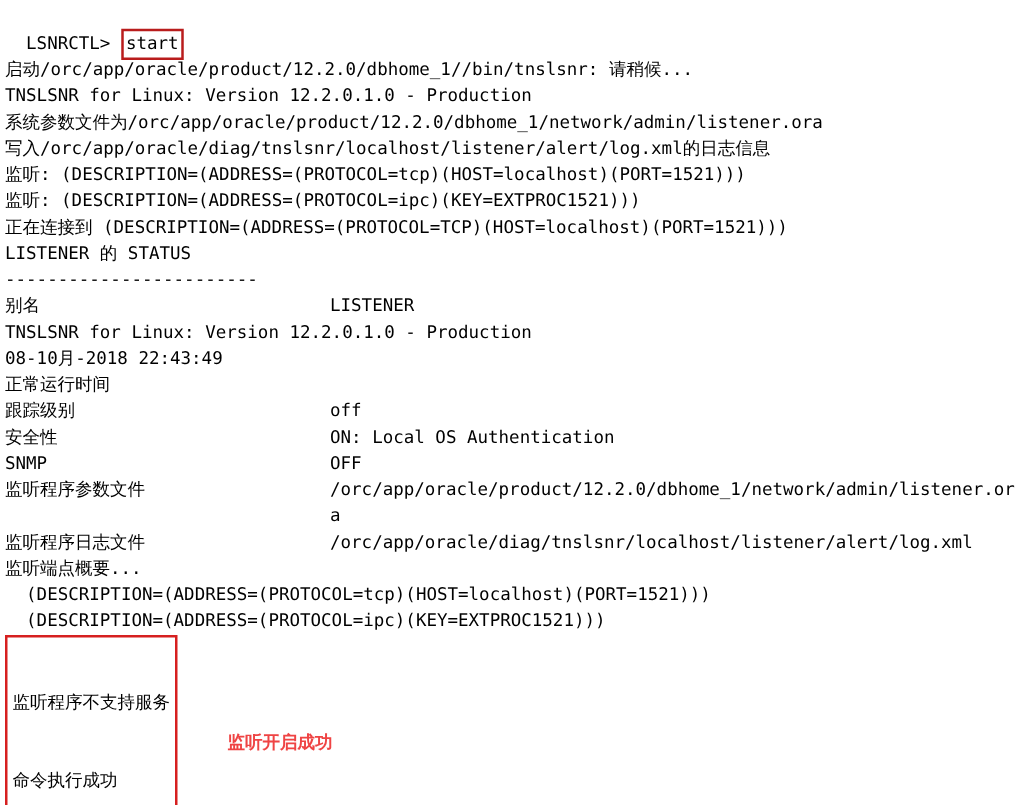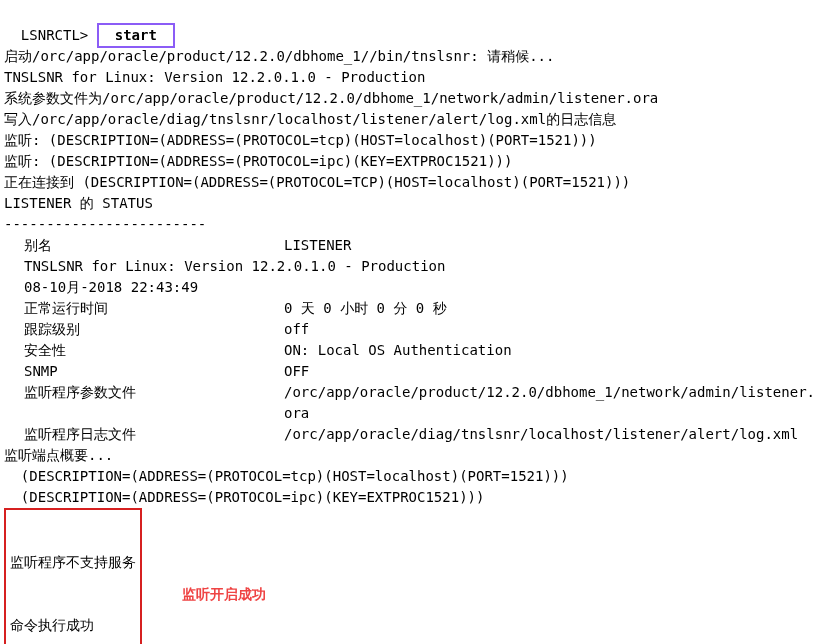--- a/index.html
+++ b/index.html
@@ -16,39 +16,37 @@
   }
   .mono {
     font-family: Consolas, "DejaVu Sans Mono", monospace;
     white-space: pre;
   }
   .line {
     white-space: pre-wrap;
     word-break: break-all;
   }
   .highlight-red {
-    border: 2px solid #8b5cf6;
+    border: 2px solid #b91c1c;
     display: inline-block;
-    padding: 0 16px;
+    padding: 0 2px;
     margin: -2px 0;
-    font-weight: bold;
   }
   .highlight-red-block {
     border: 2px solid #d62020;
     display: inline-block;
     padding: 0 4px;
   }
   .red-text {
     color: #ef4444;
     font-weight: bold;
   }
   .kv-row {
     display: flex;
     white-space: pre;
-    margin-left: 20px;
   }
   .kv-label {
     width: 260px;
     flex-shrink: 0;
   }
   .kv-value {
     flex: 1;
     word-break: break-all;
     white-space: pre-wrap;
   }
@@ -74,21 +72,21 @@
 <div class="kv-row mono">
   <span class="kv-label">别名</span><span class="kv-value">LISTENER</span>
 </div>
 <div class="kv-row mono">
   <span class="kv-value">TNSLSNR for Linux: Version 12.2.0.1.0 - Production</span>
 </div>
 <div class="kv-row mono">
   <span class="kv-value">08-10月-2018 22:43:49</span>
 </div>
 <div class="kv-row mono">
-  <span class="kv-label">正常运行时间</span><span class="kv-value">0 天 0 小时 0 分 0 秒</span>
+  <span class="kv-label">正常运行时间</span>
 </div>
 <div class="kv-row mono">
   <span class="kv-label">跟踪级别</span><span class="kv-value">off</span>
 </div>
 <div class="kv-row mono">
   <span class="kv-label">安全性</span><span class="kv-value">ON: Local OS Authentication</span>
 </div>
 <div class="kv-row mono">
   <span class="kv-label">SNMP</span><span class="kv-value">OFF</span>
 </div>

